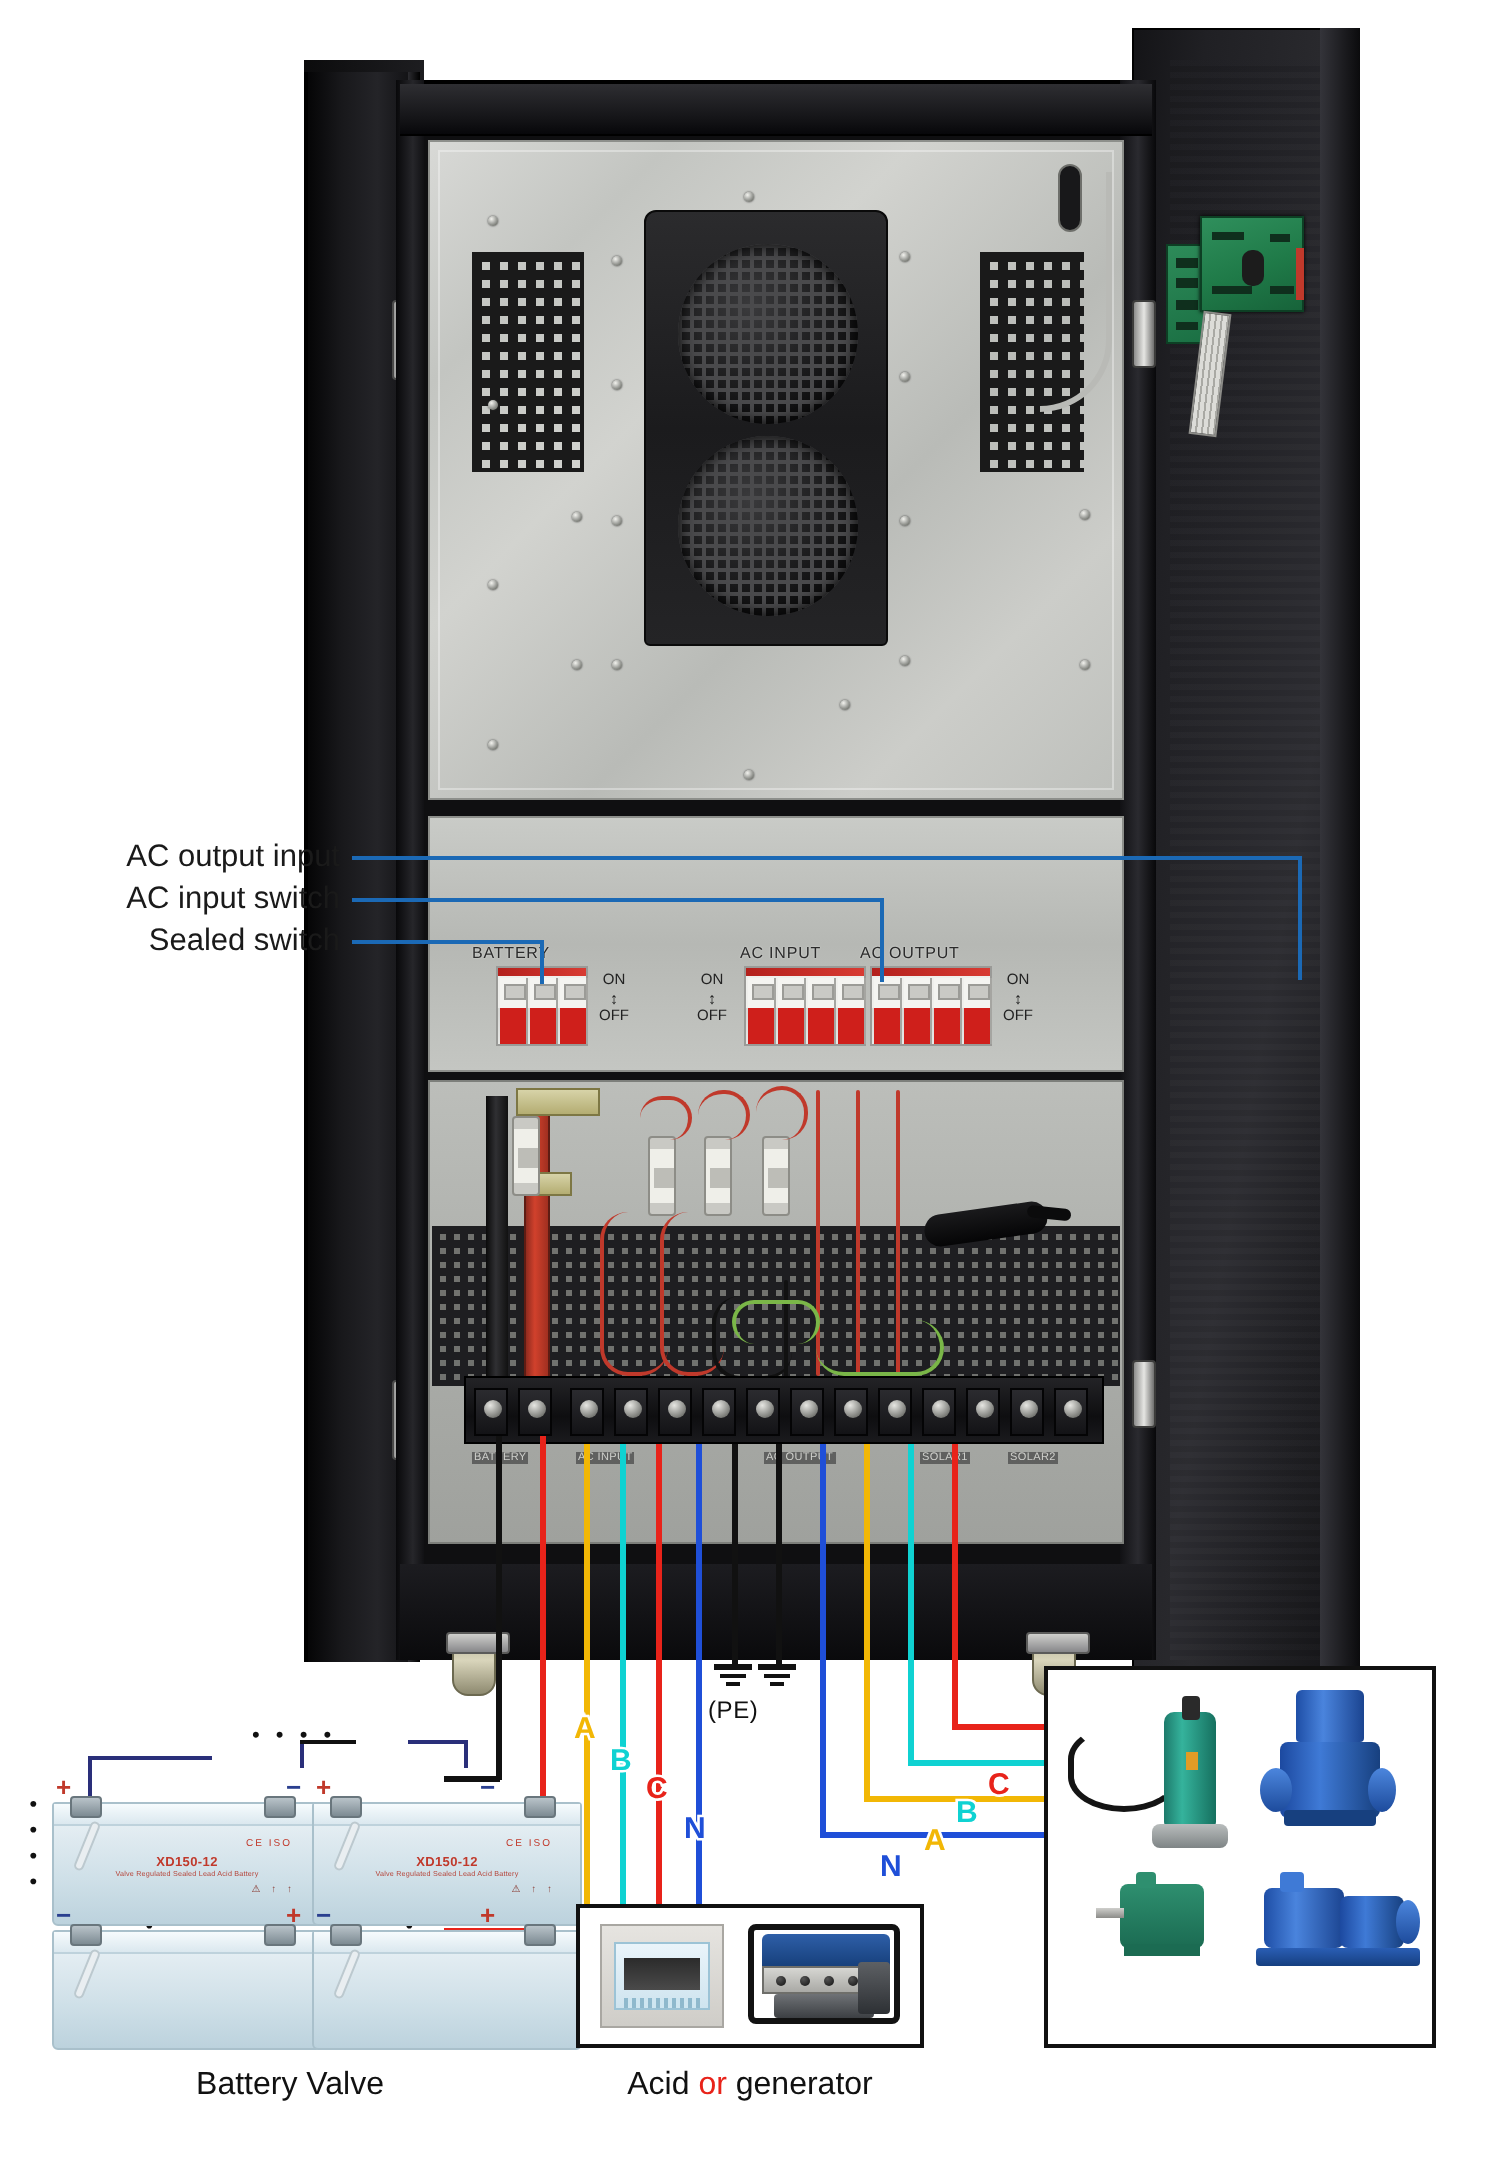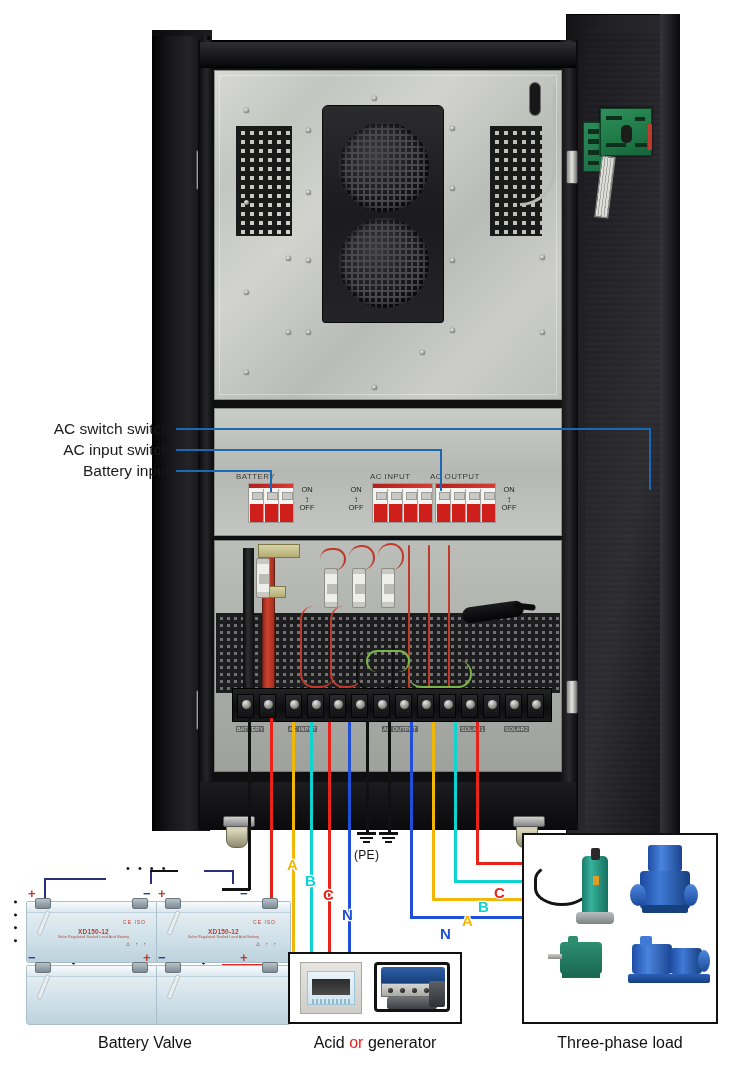--- a/index.html
+++ b/index.html
@@ -589,29 +589,29 @@
     <span class="tlabel" style="left:4px;top:2px;">BATTERY</span>
     <span class="tlabel" style="left:56px;top:2px;">AC INPUT</span>
     <span class="tlabel" style="left:150px;top:2px;">AC OUTPUT</span>
     <span class="tlabel" style="left:228px;top:2px;">SOLAR1</span>
     <span class="tlabel" style="left:272px;top:2px;">SOLAR2</span>
   </div>
 
   <div class="caster" style="left:226px;top:818px;"></div>
   <div class="caster" style="left:516px;top:818px;"></div>
 
-  <div class="callout" style="left:20px;top:420px;width:150px;">AC switch switch</div>
+  <div class="callout" style="left:20px;top:420px;width:150px;">AC output input</div>
   <div class="lead h" style="left:176px;top:428px;width:475px;"></div>
   <div class="lead v" style="left:649px;top:428px;height:62px;"></div>
 
   <div class="callout" style="left:20px;top:441px;width:150px;">AC input switch</div>
   <div class="lead h" style="left:176px;top:449px;width:266px;"></div>
   <div class="lead v" style="left:440px;top:449px;height:42px;"></div>
 
-  <div class="callout" style="left:20px;top:462px;width:150px;">Battery input</div>
+  <div class="callout" style="left:20px;top:462px;width:150px;">Sealed switch</div>
   <div class="lead h" style="left:176px;top:470px;width:96px;"></div>
   <div class="lead v" style="left:270px;top:470px;height:22px;"></div>
 
   <div class="w v" style="left:248px;top:718px;height:172px;background:#111;"></div>
   <div class="w h" style="left:222px;top:888px;width:28px;background:#111;"></div>
 
   <div class="w v" style="left:270px;top:718px;height:248px;background:#e8231a;"></div>
   <div class="w h" style="left:222px;top:964px;width:50px;background:#e8231a;"></div>
 
   <div class="w v" style="left:292px;top:722px;height:248px;background:#f2b705;"></div>
@@ -758,15 +758,14 @@
   <div class="shaft" style="left:548px;top:954px;width:14px;height:5px;"></div>
   <div style="position:absolute;left:562px;top:972px;width:38px;height:6px;background:#1b6b52;"></div>
   <div style="position:absolute;left:568px;top:936px;width:10px;height:8px;background:#2e8f6f;border-radius:2px;"></div>
 
   <div class="pump-blue-motor" style="left:632px;top:944px;width:40px;height:30px;border-radius:4px;"></div>
   <div class="pump-blue-body" style="left:670px;top:948px;width:32px;height:26px;"></div>
   <div class="pump-flange" style="left:698px;top:950px;width:12px;height:22px;"></div>
   <div style="position:absolute;left:628px;top:974px;width:82px;height:9px;background:linear-gradient(180deg,#2a5eb5,#163f80);border-radius:2px;"></div>
   <div style="position:absolute;left:640px;top:936px;width:12px;height:10px;background:#3f7ad6;border-radius:2px;"></div>
 
-  <div class="caption" style="left:522px;top:1034px;width:196px;">Three-phase load</div>
 
 </div>
 
 </body></html>

